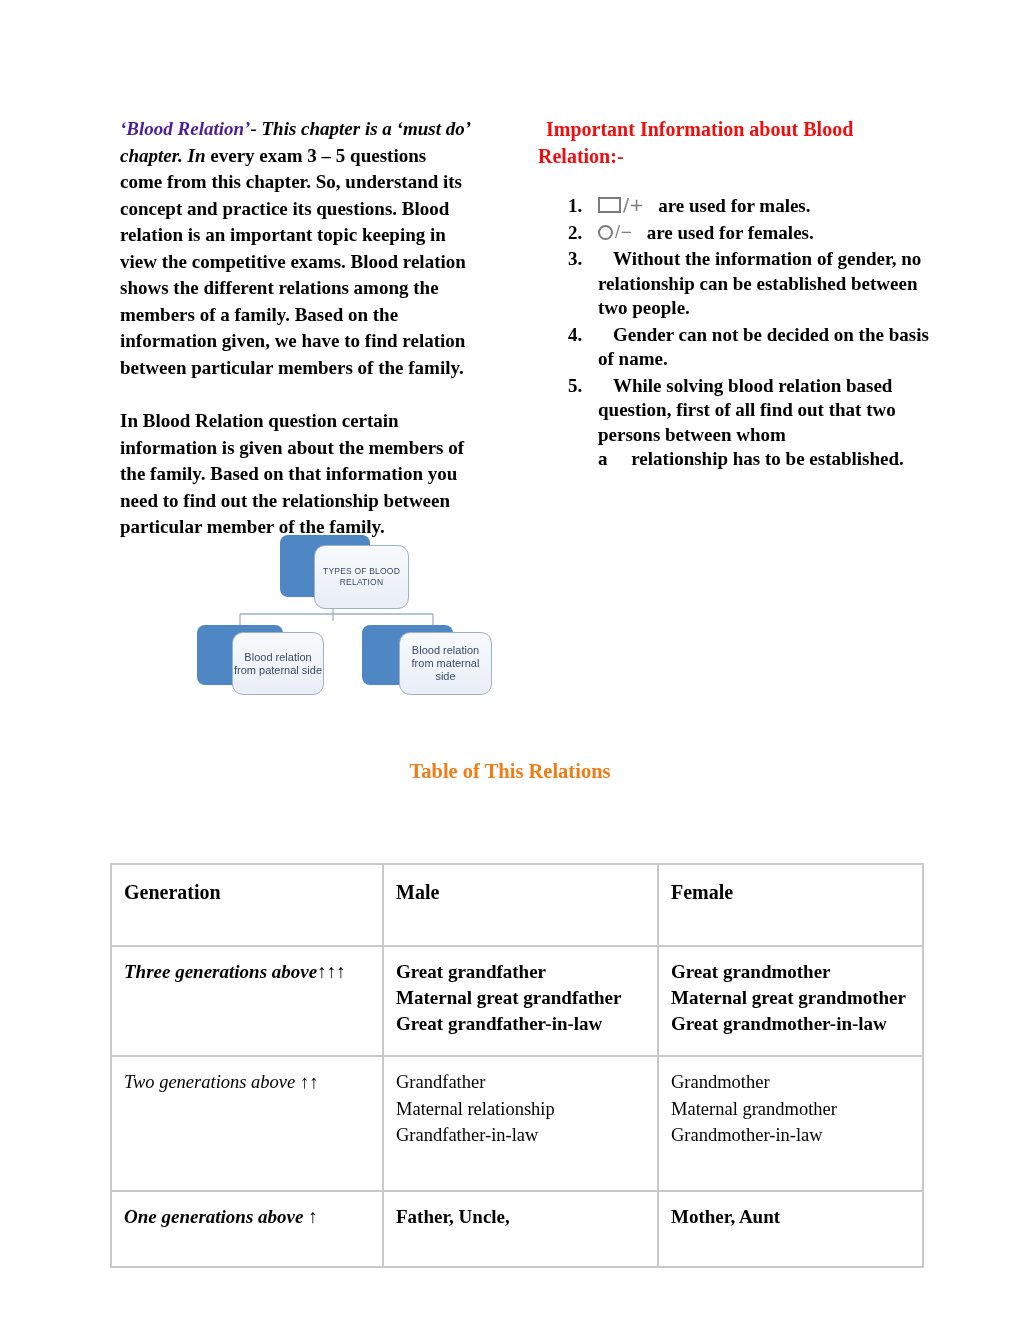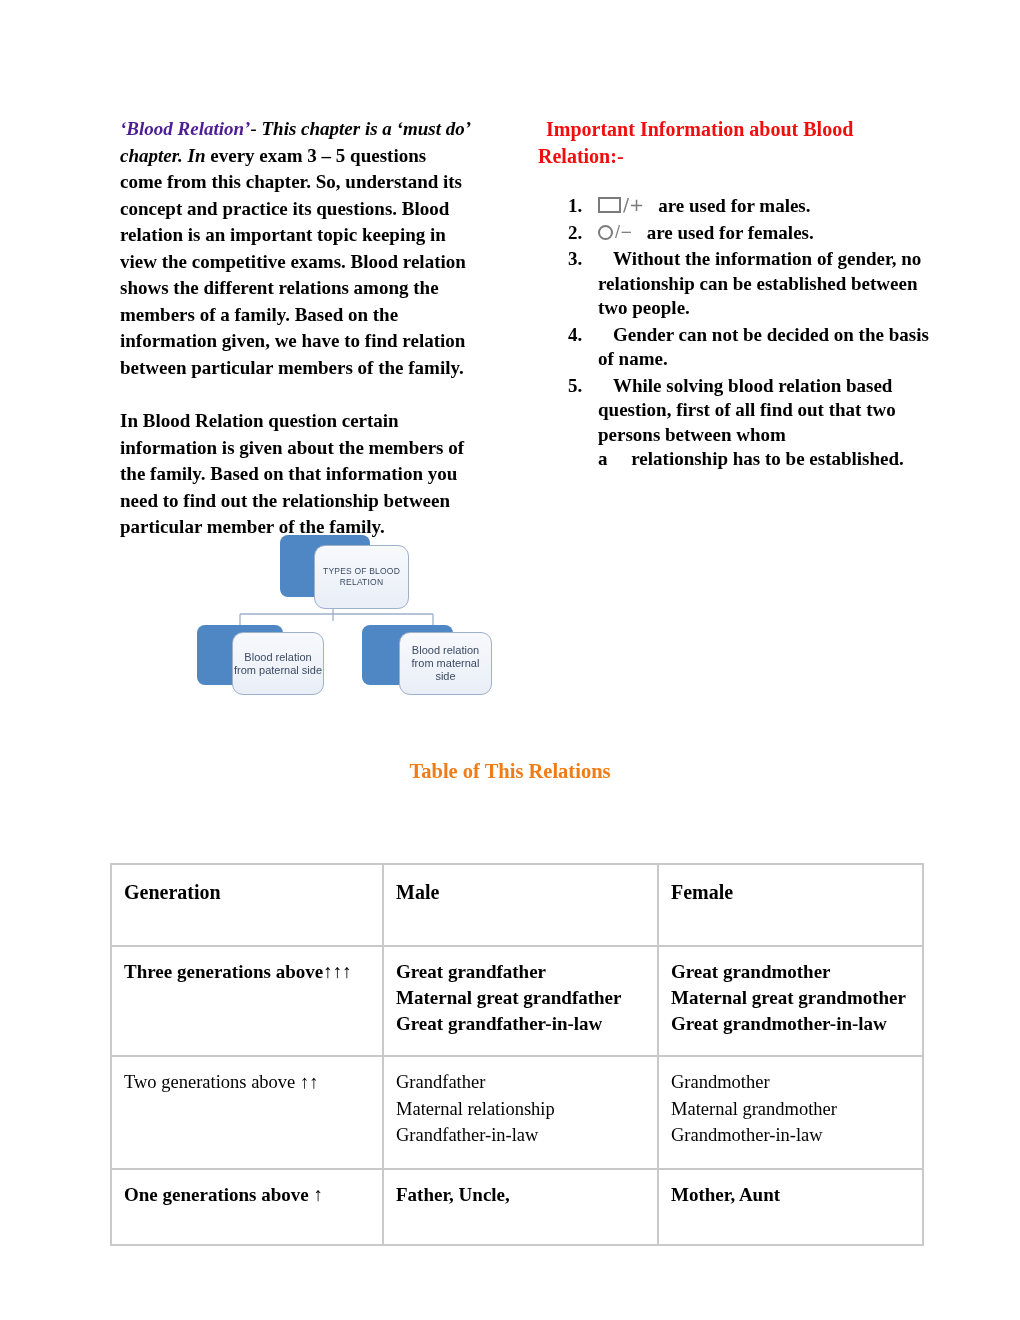--- a/index.html
+++ b/index.html
@@ -40,23 +40,23 @@
 
   
   .table-heading{position:absolute;left:0;top:760px;width:1020px;text-align:center;
     color:#ee7c17;font-weight:bold;font-size:20.5px;}
   table.blood{position:absolute;left:110px;top:827px;width:812px;border-collapse:collapse;table-layout:fixed;margin-top:36px;}
   table.blood td,table.blood th{border:2px solid #c9c9c9;vertical-align:top;text-align:left;
     padding:12px 10px 6px 12px;font-size:19px;}
   table.blood th{font-weight:bold;height:58px;padding-top:16px;font-size:20px;}
   tr.r1 td,tr.r3 td{font-weight:bold;line-height:26px;}
   tr.r2 td{font-weight:normal;line-height:26.5px;font-size:18.5px;}
-  td.gen{font-size:18px;}
+  td.gen{font-style:italic;font-size:18px;}
   tr.r1{height:110px;}
-  tr.r2{height:113px;}
+  tr.r2{height:135px;}
   tr.r3{height:76px;}
   .cell-line{display:block;}
 </style>
 </head>
 <body>
 
 <div class="left-col">
   <div><span class="red-italic">‘Blood Relation’</span><span class="blk-italic">- This chapter is a ‘must do’ chapter. In</span><span> every exam 3 – 5 questions come from this chapter. So, understand its concept and practice its questions. Blood relation is an important topic keeping in view the competitive exams. Blood relation shows the different relations among the members of a family. Based on the information given, we have to find relation between particular members of the family.</span></div>
   <div class="para2">In Blood Relation question certain information is given about the members of the family. Based on that information you need to find out the relationship between particular member of the family.</div>
 </div>

